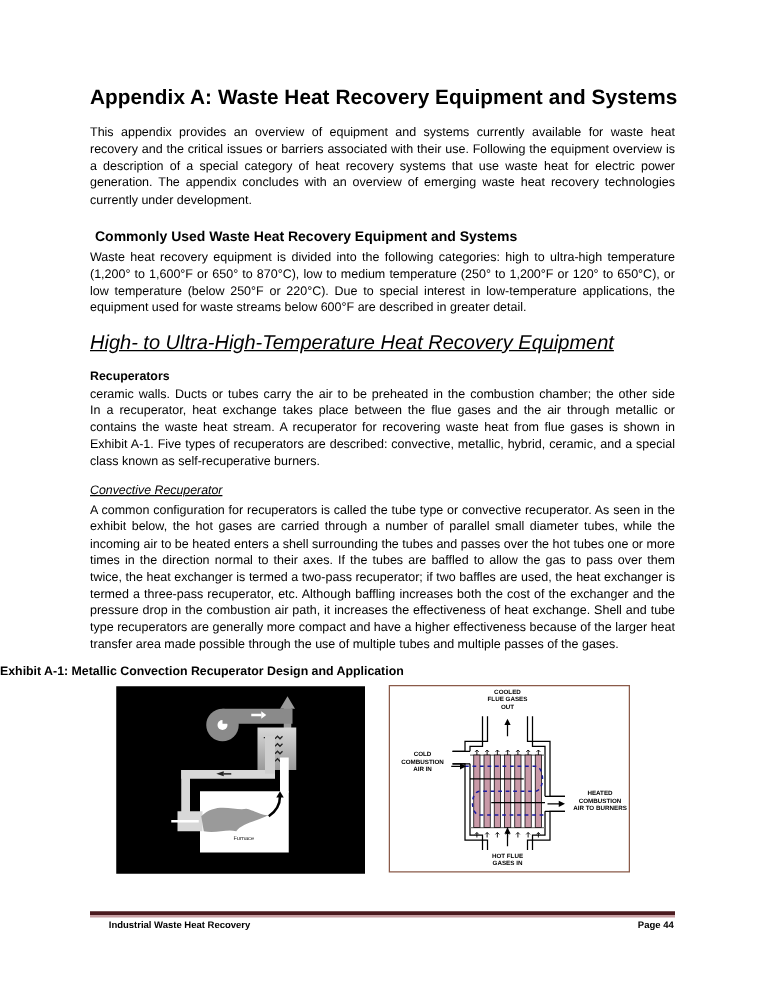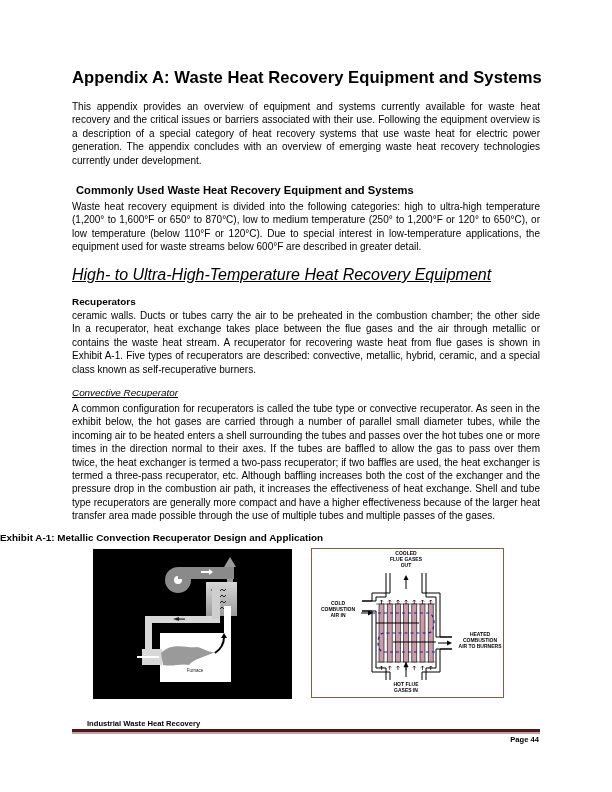--- a/index.html
+++ b/index.html
@@ -12,21 +12,21 @@
   h2 { position: absolute; left: 72px; top: 180px; margin: 4px; font-size: 11.2px; font-weight: bold; white-space: nowrap; }
   .sub-ul-it { position: absolute; left: 72px; margin: 0; font-size: 16px; font-style: italic; text-decoration: underline; white-space: nowrap; }
   .sub-bold { position: absolute; left: 72px; margin: 0; font-size: 9.9px; font-weight: bold; white-space: nowrap; }
   .sub-it { position: absolute; left: 72px; margin: 0; font-size: 9.9px; font-style: italic; text-decoration: underline; white-space: nowrap; }
   .exhibit-title { position: absolute; left: 0; width: 612px; top: 532px; text-align: left; font-size: 9.9px; font-weight: bold; }
   .fig-left { position: absolute; left: 93px; top: 549px; width: 199px; height: 150px; background: #000; }
   .fig-right { position: absolute; left: 311px; top: 548px; width: 193px; height: 150px; border: 1px solid #8a5a48; background: #fff; box-sizing: border-box; }
   .fig-right svg, .fig-left svg { position: absolute; left: 0; top: 0; }
   .footer-rule-dark { position: absolute; left: 72px; top: 729px; width: 468px; height: 3px; background: #4a1a1e; }
   .footer-rule-light { position: absolute; left: 72px; top: 732px; width: 468px; height: 1.5px; background: #c79ea2; }
-  .footer-left { position: absolute; left: 72px; top: 719px; font-size: 7.6px; font-weight: bold; white-space: nowrap; padding-left: 15px; }
+  .footer-left { position: absolute; left: 72px; top: 735px; font-size: 7.6px; font-weight: bold; white-space: nowrap; padding-left: 15px; }
   .footer-right { position: absolute; right: 73px; top: 735px; font-size: 7.6px; font-weight: bold; white-space: nowrap; }
   .lbl { font-family: "Liberation Sans", sans-serif; font-size: 5px; font-weight: bold; fill: #000; }
 </style>
 </head>
 <body>
 
 <h1>Appendix A: Waste Heat Recovery Equipment and Systems</h1>
 
 <div class="para" style="top:99px">
   <span class="ln">This appendix provides an overview of equipment and systems currently available for waste heat</span>
@@ -34,21 +34,21 @@
   <span class="ln">a description of a special category of heat recovery systems that use waste heat for electric power</span>
   <span class="ln">generation. The appendix concludes with an overview of emerging waste heat recovery technologies</span>
   <span class="ln last">currently under development.</span>
 </div>
 
 <h2>Commonly Used Waste Heat Recovery Equipment and Systems</h2>
 
 <div class="para" style="top:199px">
   <span class="ln">Waste heat recovery equipment is divided into the following categories: high to ultra-high temperature</span>
   <span class="ln">(1,200° to 1,600°F or 650° to 870°C), low to medium temperature (250° to 1,200°F or 120° to 650°C), or</span>
-  <span class="ln">low temperature (below 110°F or 120°C). Due to special interest in low-temperature applications, the</span>
+  <span class="ln">low temperature (below 250°F or 220°C). Due to special interest in low-temperature applications, the</span>
   <span class="ln last">equipment used for waste streams below 600°F are described in greater detail.</span>
 </div>
 
 <div class="sub-ul-it" style="top:266px">High- to Ultra-High-Temperature Heat Recovery Equipment</div>
 
 <div class="sub-bold" style="top:296px">Recuperators</div>
 
 <div class="para" style="top:308px">
   <span class="ln">ceramic walls. Ducts or tubes carry the air to be preheated in the combustion chamber; the other side</span>
   <span class="ln">In a recuperator, heat exchange takes place between the flue gases and the air through metallic or</span>

